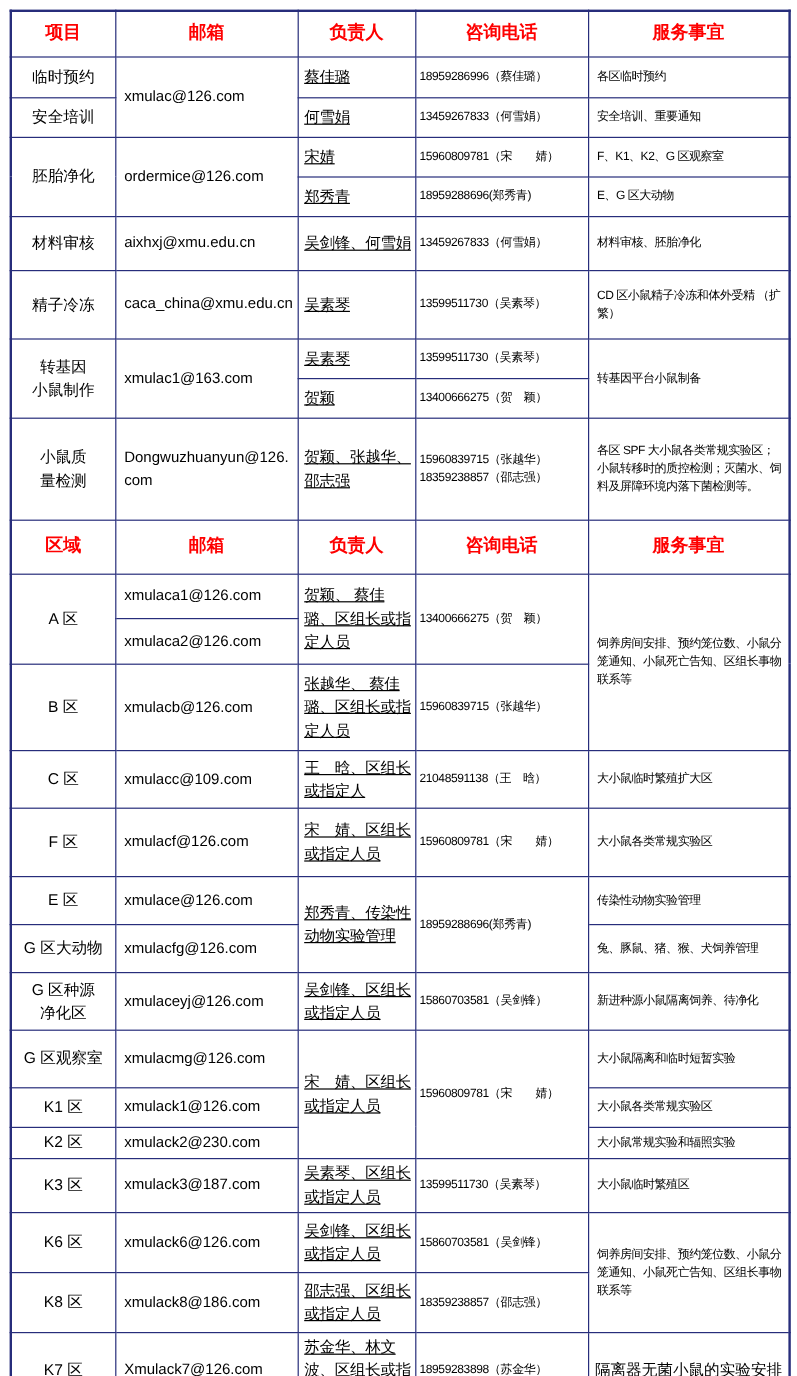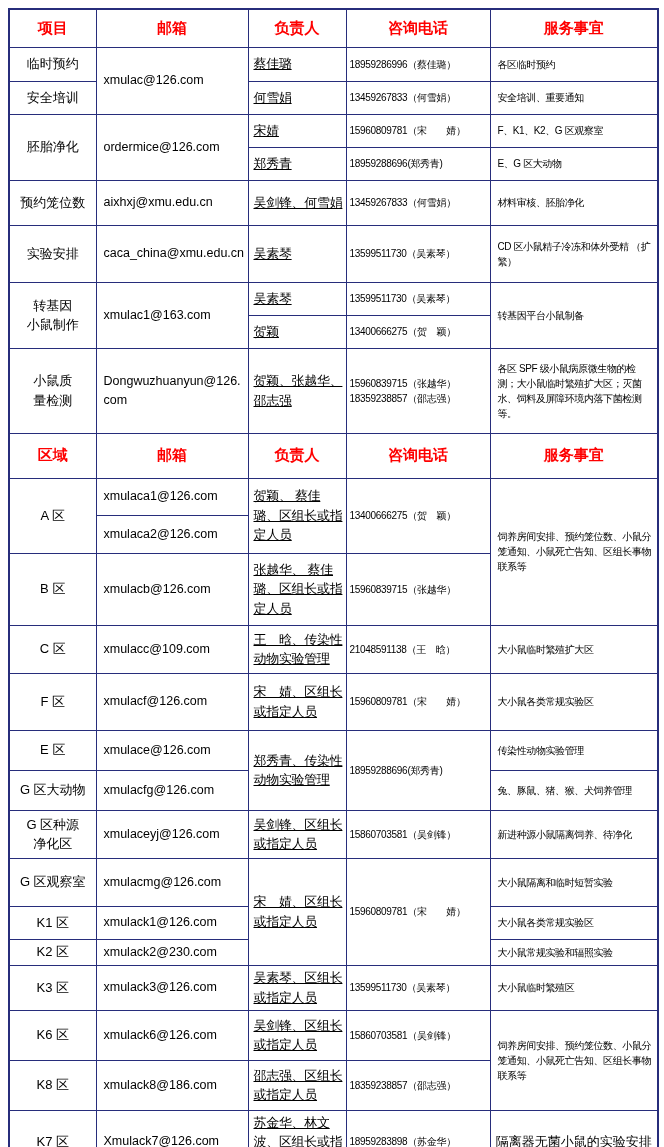--- a/index.html
+++ b/index.html
@@ -57,29 +57,29 @@
     <td class="c-phone">15960809781（宋　　婧）</td>
     <td class="c-svc">F、K1、K2、G 区观察室</td>
   </tr>
   <tr style="height:33px">
     <td class="c-person">郑秀青</td>
     <td class="c-phone">18959288696(郑秀青)</td>
     <td class="c-svc">E、G 区大动物</td>
   </tr>
 
   <tr style="height:45px">
-    <td class="c-key">预约笼位数</td>
+    <td class="c-key">材料审核</td>
     <td class="c-email">aixhxj@xmu.edu.cn</td>
     <td class="c-person">吴剑锋、何雪娟</td>
     <td class="c-phone">13459267833（何雪娟）</td>
     <td class="c-svc">材料审核、胚胎净化</td>
   </tr>
 
   <tr style="height:57px">
-    <td class="c-key">实验安排</td>
+    <td class="c-key">精子冷冻</td>
     <td class="c-email">caca_china@xmu.edu.cn</td>
     <td class="c-person">吴素琴</td>
     <td class="c-phone">13599511730（吴素琴）</td>
     <td class="c-svc">CD 区小鼠精子冷冻和体外受精 （扩繁）</td>
   </tr>
 
   <tr style="height:33px">
     <td class="c-key" rowspan="2">转基因
 小鼠制作</td>
     <td class="c-email" rowspan="2">xmulac1@163.com</td>
@@ -92,21 +92,21 @@
     <td class="c-phone">13400666275（贺　颖）</td>
   </tr>
 
   <tr style="height:85px">
     <td class="c-key">小鼠质
 量检测</td>
     <td class="c-email">Dongwuzhuanyun@126.com</td>
     <td class="c-person">贺颖、张越华、邵志强</td>
     <td class="c-phone">15960839715（张越华）
 18359238857（邵志强）</td>
-    <td class="c-svc">各区 SPF 级小鼠病原微生物的检测；大小鼠临时繁殖扩大区；灭菌水、饲料及屏障环境内落下菌检测等。</td>
+    <td class="c-svc">各区 SPF 大小鼠各类常规实验区；小鼠转移时的质控检测；灭菌水、饲料及屏障环境内落下菌检测等。</td>
   </tr>
 
   <tr style="height:45px">
     <th>区域</th>
     <th>邮箱</th>
     <th>负责人</th>
     <th>咨询电话</th>
     <th>服务事宜</th>
   </tr>
 
@@ -123,21 +123,21 @@
   <tr style="height:72px">
     <td class="c-key">B 区</td>
     <td class="c-email">xmulacb@126.com</td>
     <td class="c-person">张越华、 蔡佳璐、区组长或指定人员</td>
     <td class="c-phone">15960839715（张越华）</td>
   </tr>
 
   <tr style="height:48px">
     <td class="c-key">C 区</td>
     <td class="c-email">xmulacc@109.com</td>
-    <td class="c-person">王　晗、传染性动物实验管理</td>
+    <td class="c-person">王　晗、区组长或指定人</td>
     <td class="c-phone">21048591138（王　晗）</td>
     <td class="c-svc">大小鼠临时繁殖扩大区</td>
   </tr>
 
   <tr style="height:57px">
     <td class="c-key">F 区</td>
     <td class="c-email">xmulacf@126.com</td>
     <td class="c-person">宋　婧、区组长或指定人员</td>
     <td class="c-phone">15960809781（宋　　婧）</td>
     <td class="c-svc">大小鼠各类常规实验区</td>
@@ -178,21 +178,21 @@
     <td class="c-svc">大小鼠各类常规实验区</td>
   </tr>
   <tr style="height:26px">
     <td class="c-key">K2 区</td>
     <td class="c-email">xmulack2@230.com</td>
     <td class="c-svc">大小鼠常规实验和辐照实验</td>
   </tr>
 
   <tr style="height:45px">
     <td class="c-key">K3 区</td>
-    <td class="c-email">xmulack3@126.com</td>
+    <td class="c-email">xmulack3@187.com</td>
     <td class="c-person">吴素琴、区组长或指定人员</td>
     <td class="c-phone">13599511730（吴素琴）</td>
     <td class="c-svc">大小鼠临时繁殖区</td>
   </tr>
 
   <tr style="height:50px">
     <td class="c-key">K6 区</td>
     <td class="c-email">xmulack6@126.com</td>
     <td class="c-person">吴剑锋、区组长或指定人员</td>
     <td class="c-phone">15860703581（吴剑锋）</td>

